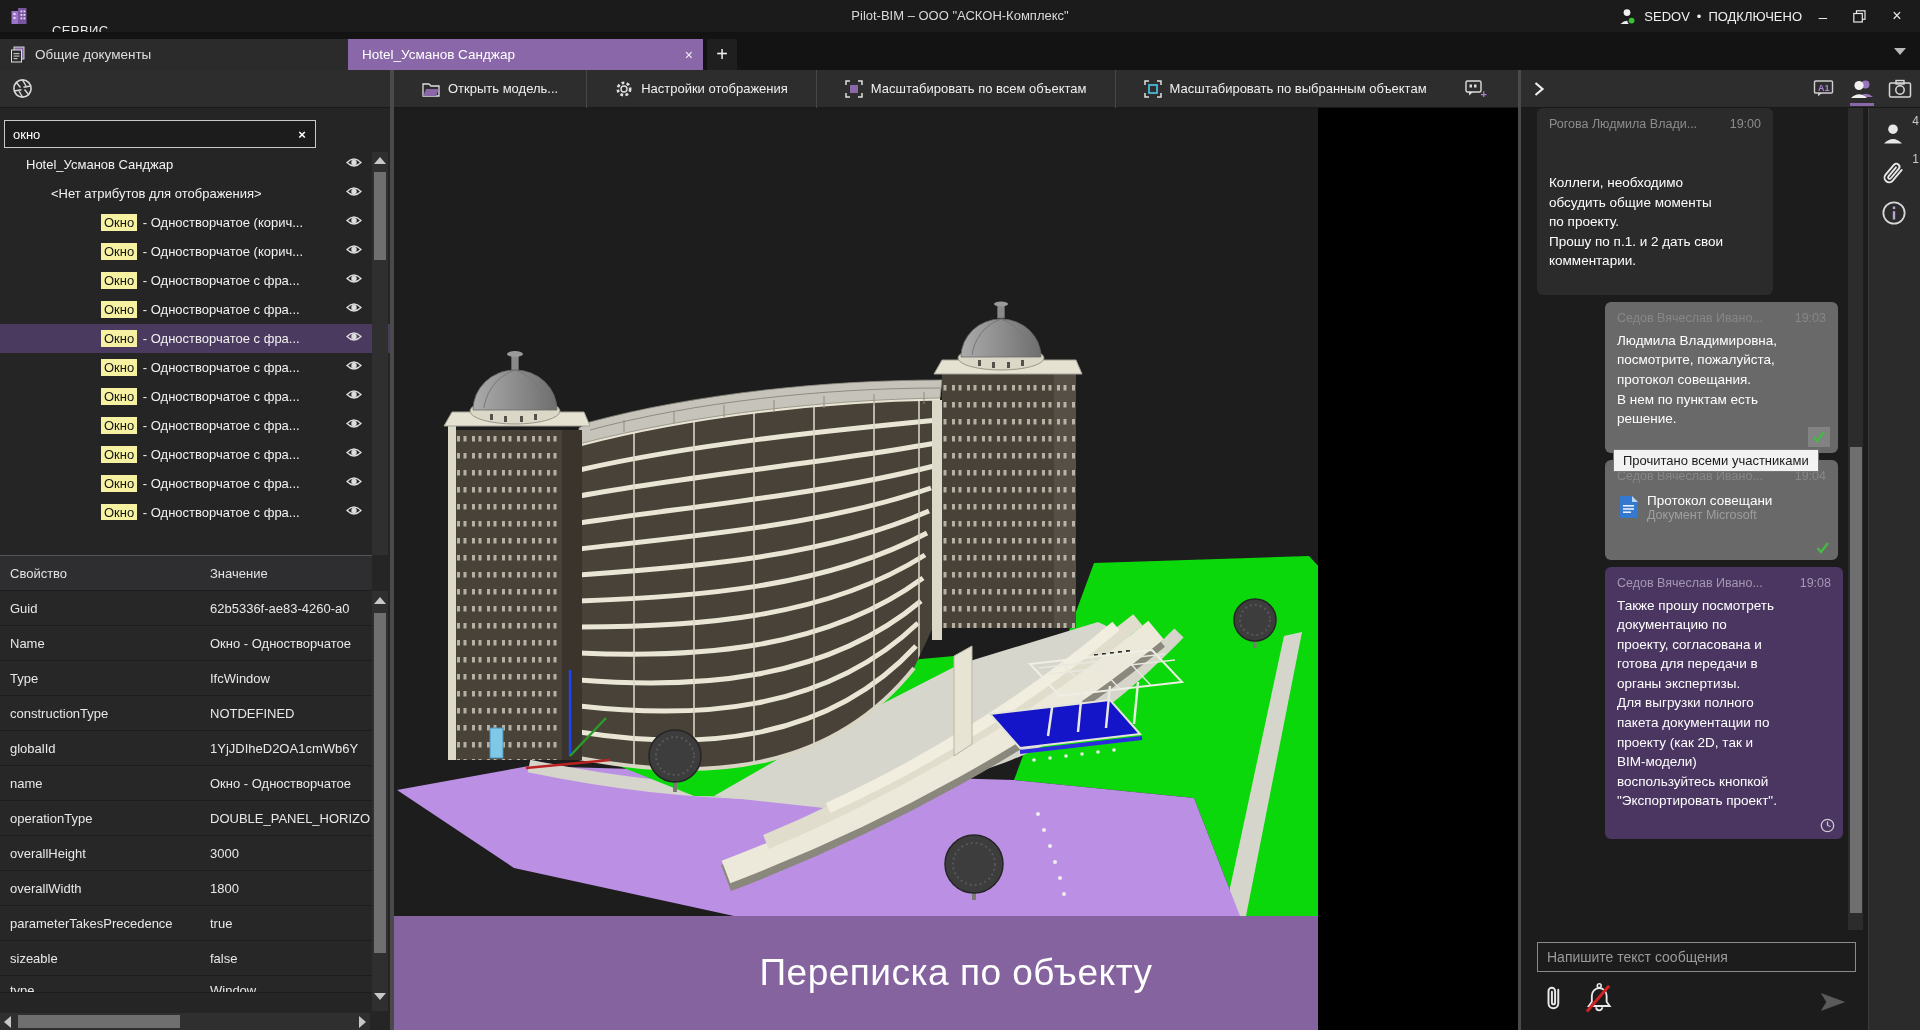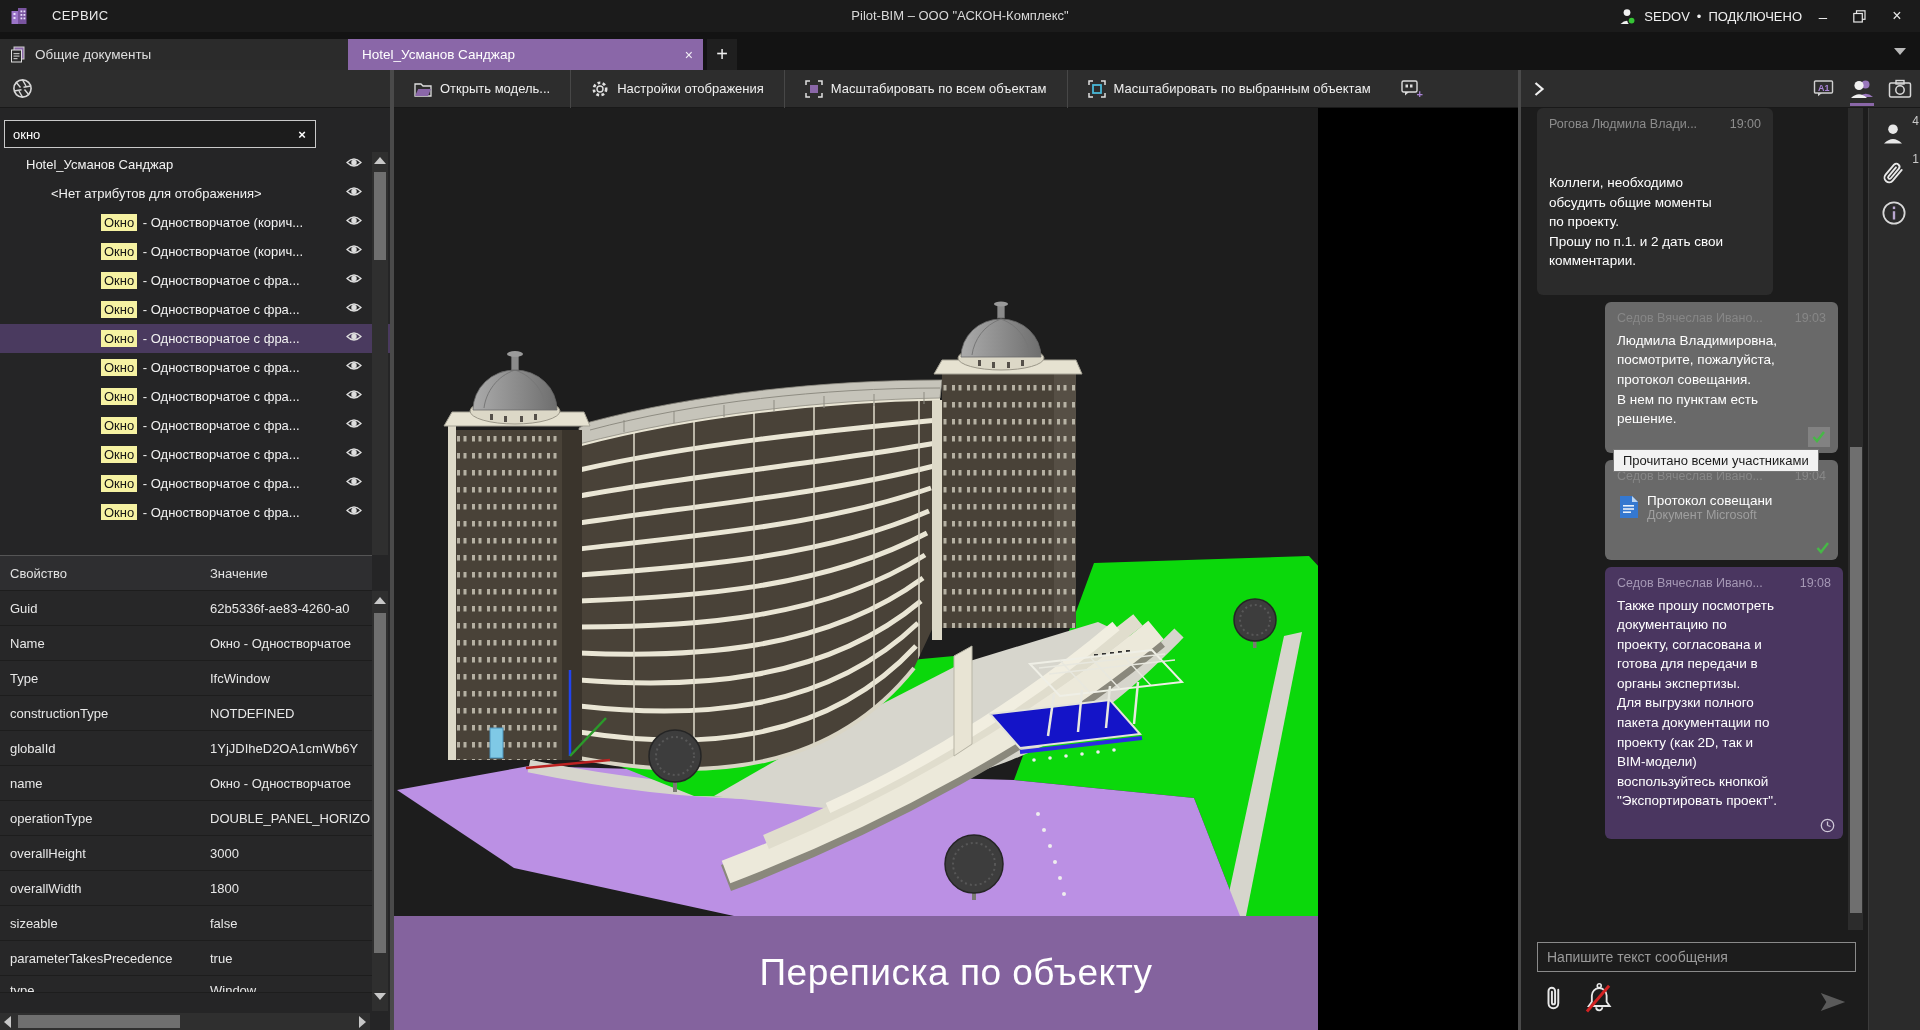--- a/index.html
+++ b/index.html
@@ -5,21 +5,21 @@
   html,body{margin:0;padding:0;background:#000;}
   body{width:1920px;height:1030px;position:relative;overflow:hidden;
        font-family:"Liberation Sans","DejaVu Sans",sans-serif;color:#e8e8e8;
        -webkit-font-smoothing:antialiased;}
   .abs{position:absolute;}
   svg{display:block;}
 
   
   #titlebar{left:0;top:0;width:1920px;height:32px;background:#1b1b1b;}
   #app-logo{left:10px;top:7px;}
-  #menu-servis{left:44px;top:0;height:32px;line-height:32px;font-size:13px;color:#eaeaea;letter-spacing:.4px;padding:0 8px;cursor:default;}
+  #menu-servis{left:44px;top:0;height:32px;line-height:32px;font-size:13px;color:#eaeaea;letter-spacing:.4px;padding:15px 8px;cursor:default;}
   #win-title{left:0;right:0;top:0;height:32px;line-height:32px;text-align:center;font-size:13px;color:#d9d9d9;}
   #user-zone{right:118px;top:0;height:32px;display:flex;align-items:center;gap:7px;}
   #user-zone .utext{font-size:13px;color:#f0f0f0;}
   .winbtn{top:0;width:34px;height:32px;display:flex;align-items:center;justify-content:center;color:#e8e8e8;font-size:15px;}
   #btn-min{right:80px;} #btn-restore{right:44px;} #btn-close{right:6px;font-size:16px;}
 
   
   #tabbar{left:0;top:32px;width:1920px;height:38px;background:#131313;}
   .tab{position:absolute;top:7px;height:31px;display:flex;align-items:center;font-size:13.5px;}
   #tab-docs{left:0;width:376px;background:#2b2b2b;color:#dedede;}
@@ -28,21 +28,21 @@
   #tab-hotel .tlbl{margin-left:14px;}
   .tabclose{position:absolute;right:10px;top:0;height:31px;display:flex;align-items:center;font-size:14px;color:inherit;opacity:.9;}
   #new-tab{left:707px;top:7px;width:30px;height:31px;background:#1f1f1f;color:#eee;font-size:20px;display:flex;align-items:center;justify-content:center;}
   #tab-dd{right:14px;top:16px;width:0;height:0;border-left:6px solid transparent;border-right:6px solid transparent;border-top:7px solid #b9b9b9;}
 
   
   .toolrow{top:70px;height:38px;background:#2d2d2d;border-bottom:1px solid #191919;box-sizing:border-box;}
   #left-toolrow{left:0;width:390px;}
   #vp-toolrow{left:394px;width:1127px;display:flex;align-items:center;}
   #chat-header{left:1521px;width:399px;display:flex;align-items:center;}
-  .tbtn{display:flex;align-items:center;gap:8px;height:38px;padding:0 20px;font-size:13px;color:#f0f0f0;white-space:nowrap;}
+  .tbtn{display:flex;align-items:center;gap:8px;height:38px;padding:0 28px;font-size:13px;color:#f0f0f0;white-space:nowrap;}
   .tsep{width:1px;height:38px;background:#474747;}
   #aperture{left:12px;top:78px;}
   #collapse-btn{margin-left:12px;}
   #chat-header .spacer{flex:1;}
   .hicon{width:28px;height:30px;display:flex;align-items:center;justify-content:center;position:relative;margin-right:10px;}
   .hicon.active:after{content:"";position:absolute;left:2px;right:2px;bottom:-2px;height:3px;background:#8a67a8;}
 
   
   #left-panel{left:0;top:108px;width:390px;height:922px;background:#252526;overflow:hidden;}
   #vsplit-left{left:390px;top:70px;width:4px;height:960px;background:#4a4a4a;}
@@ -391,26 +391,26 @@
         </div>
         <div class="prop-row">
           <span class="k">overallHeight</span>
           <span class="v">3000</span>
         </div>
         <div class="prop-row">
           <span class="k">overallWidth</span>
           <span class="v">1800</span>
         </div>
         <div class="prop-row">
+          <span class="k">parameterTakesPrecedence</span>
+          <span class="v">true</span>
+        </div>
+        <div class="prop-row">
           <span class="k">sizeable</span>
           <span class="v">false</span>
-        </div>
-        <div class="prop-row">
-          <span class="k">parameterTakesPrecedence</span>
-          <span class="v">true</span>
         </div>
         <div class="prop-row clipped">
           <span class="k">type</span>
           <span class="v">Window</span>
         </div>
       </div>
   </div>
   <div id="props-scroll" class="abs">
     <span class="arr up" style="left:2px;top:6px;"></span>
     <div class="sb-thumb" style="top:22px;height:340px;"></div>

